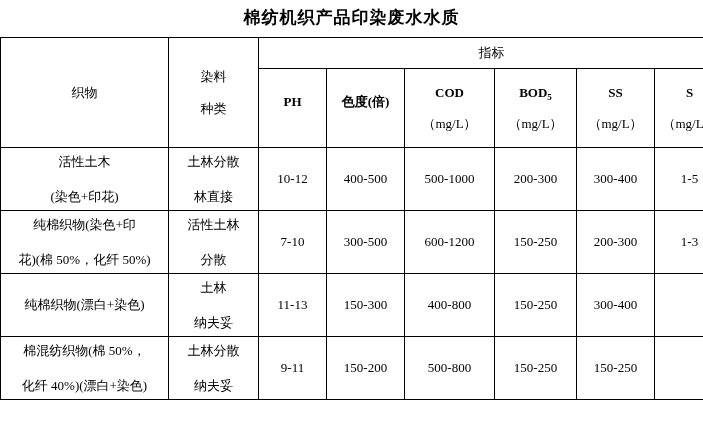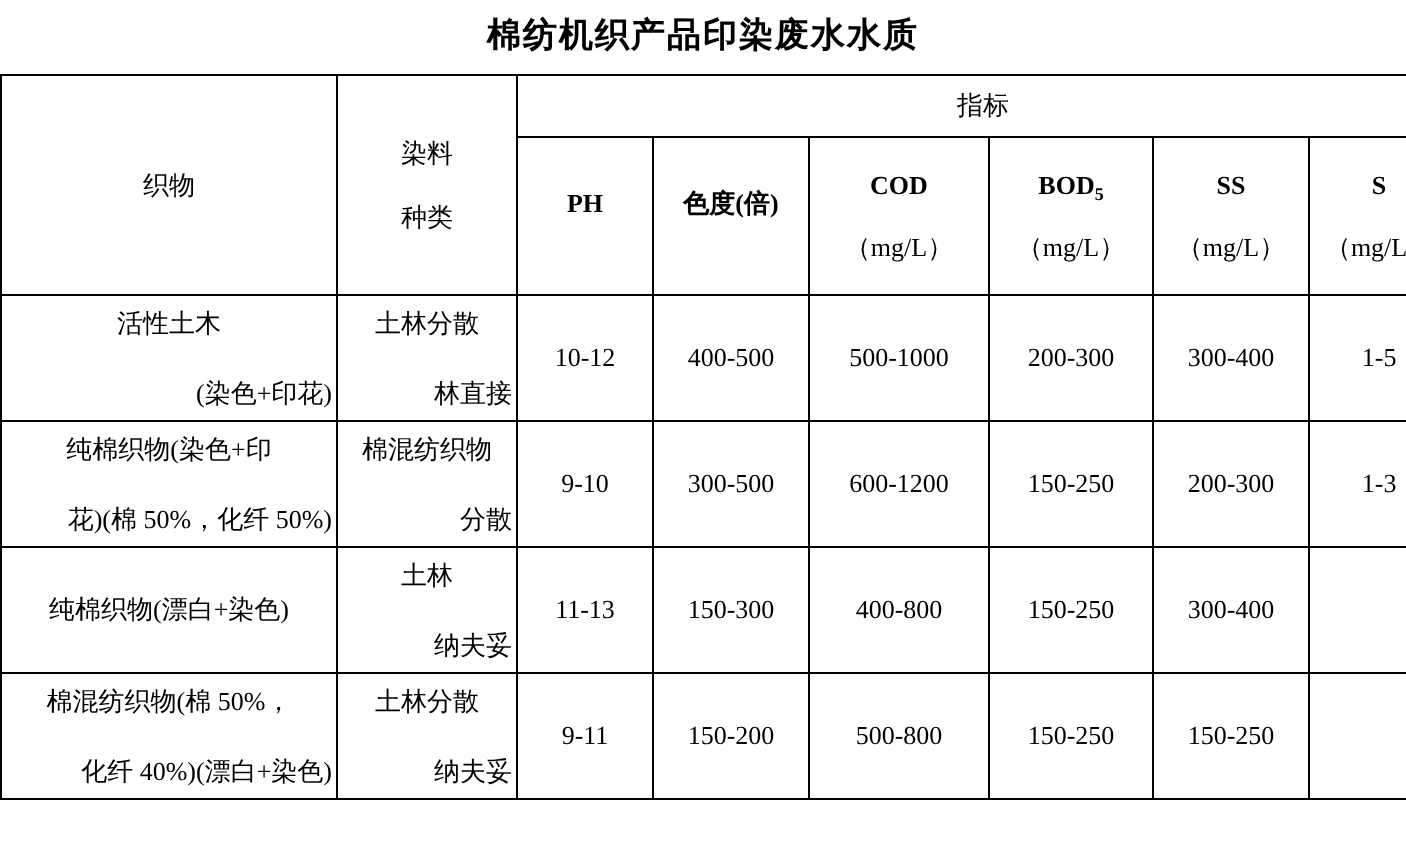--- a/index.html
+++ b/index.html
@@ -74,21 +74,21 @@
   .lefthdr {
     font-size: 14px;
   }
   .lefthdr .l1 { display: block; }
   .lefthdr .l2 { display: block; margin-top: 13px; }
   .data-row td {
     height: 58px;
     font-size: 13px;
   }
   .cell-lines span { display: block; }
-  .cell-lines span + span { margin-top: 16px; text-align: right; }
+  .cell-lines span + span { margin-top: 16px; }
   sub {
     font-size: 9px;
     vertical-align: baseline;
     position: relative;
     top: 3px;
   }
 </style>
 </head>
 <body>
 
@@ -163,24 +163,24 @@
         <td>300-400</td>
         <td>1-5</td>
       </tr>
 
       <tr class="data-row">
         <td class="cell-lines">
           <span>纯棉织物(染色+印</span>
           <span>花)(棉 50%，化纤 50%)</span>
         </td>
         <td class="cell-lines">
-          <span>棉混纺织物</span>
+          <span>活性土林</span>
           <span>分散</span>
         </td>
-        <td>9-10</td>
+        <td>7-10</td>
         <td>300-500</td>
         <td>600-1200</td>
         <td>150-250</td>
         <td>200-300</td>
         <td>1-3</td>
       </tr>
 
       <tr class="data-row">
         <td class="cell-lines">
           <span>纯棉织物(漂白+染色)</span>

